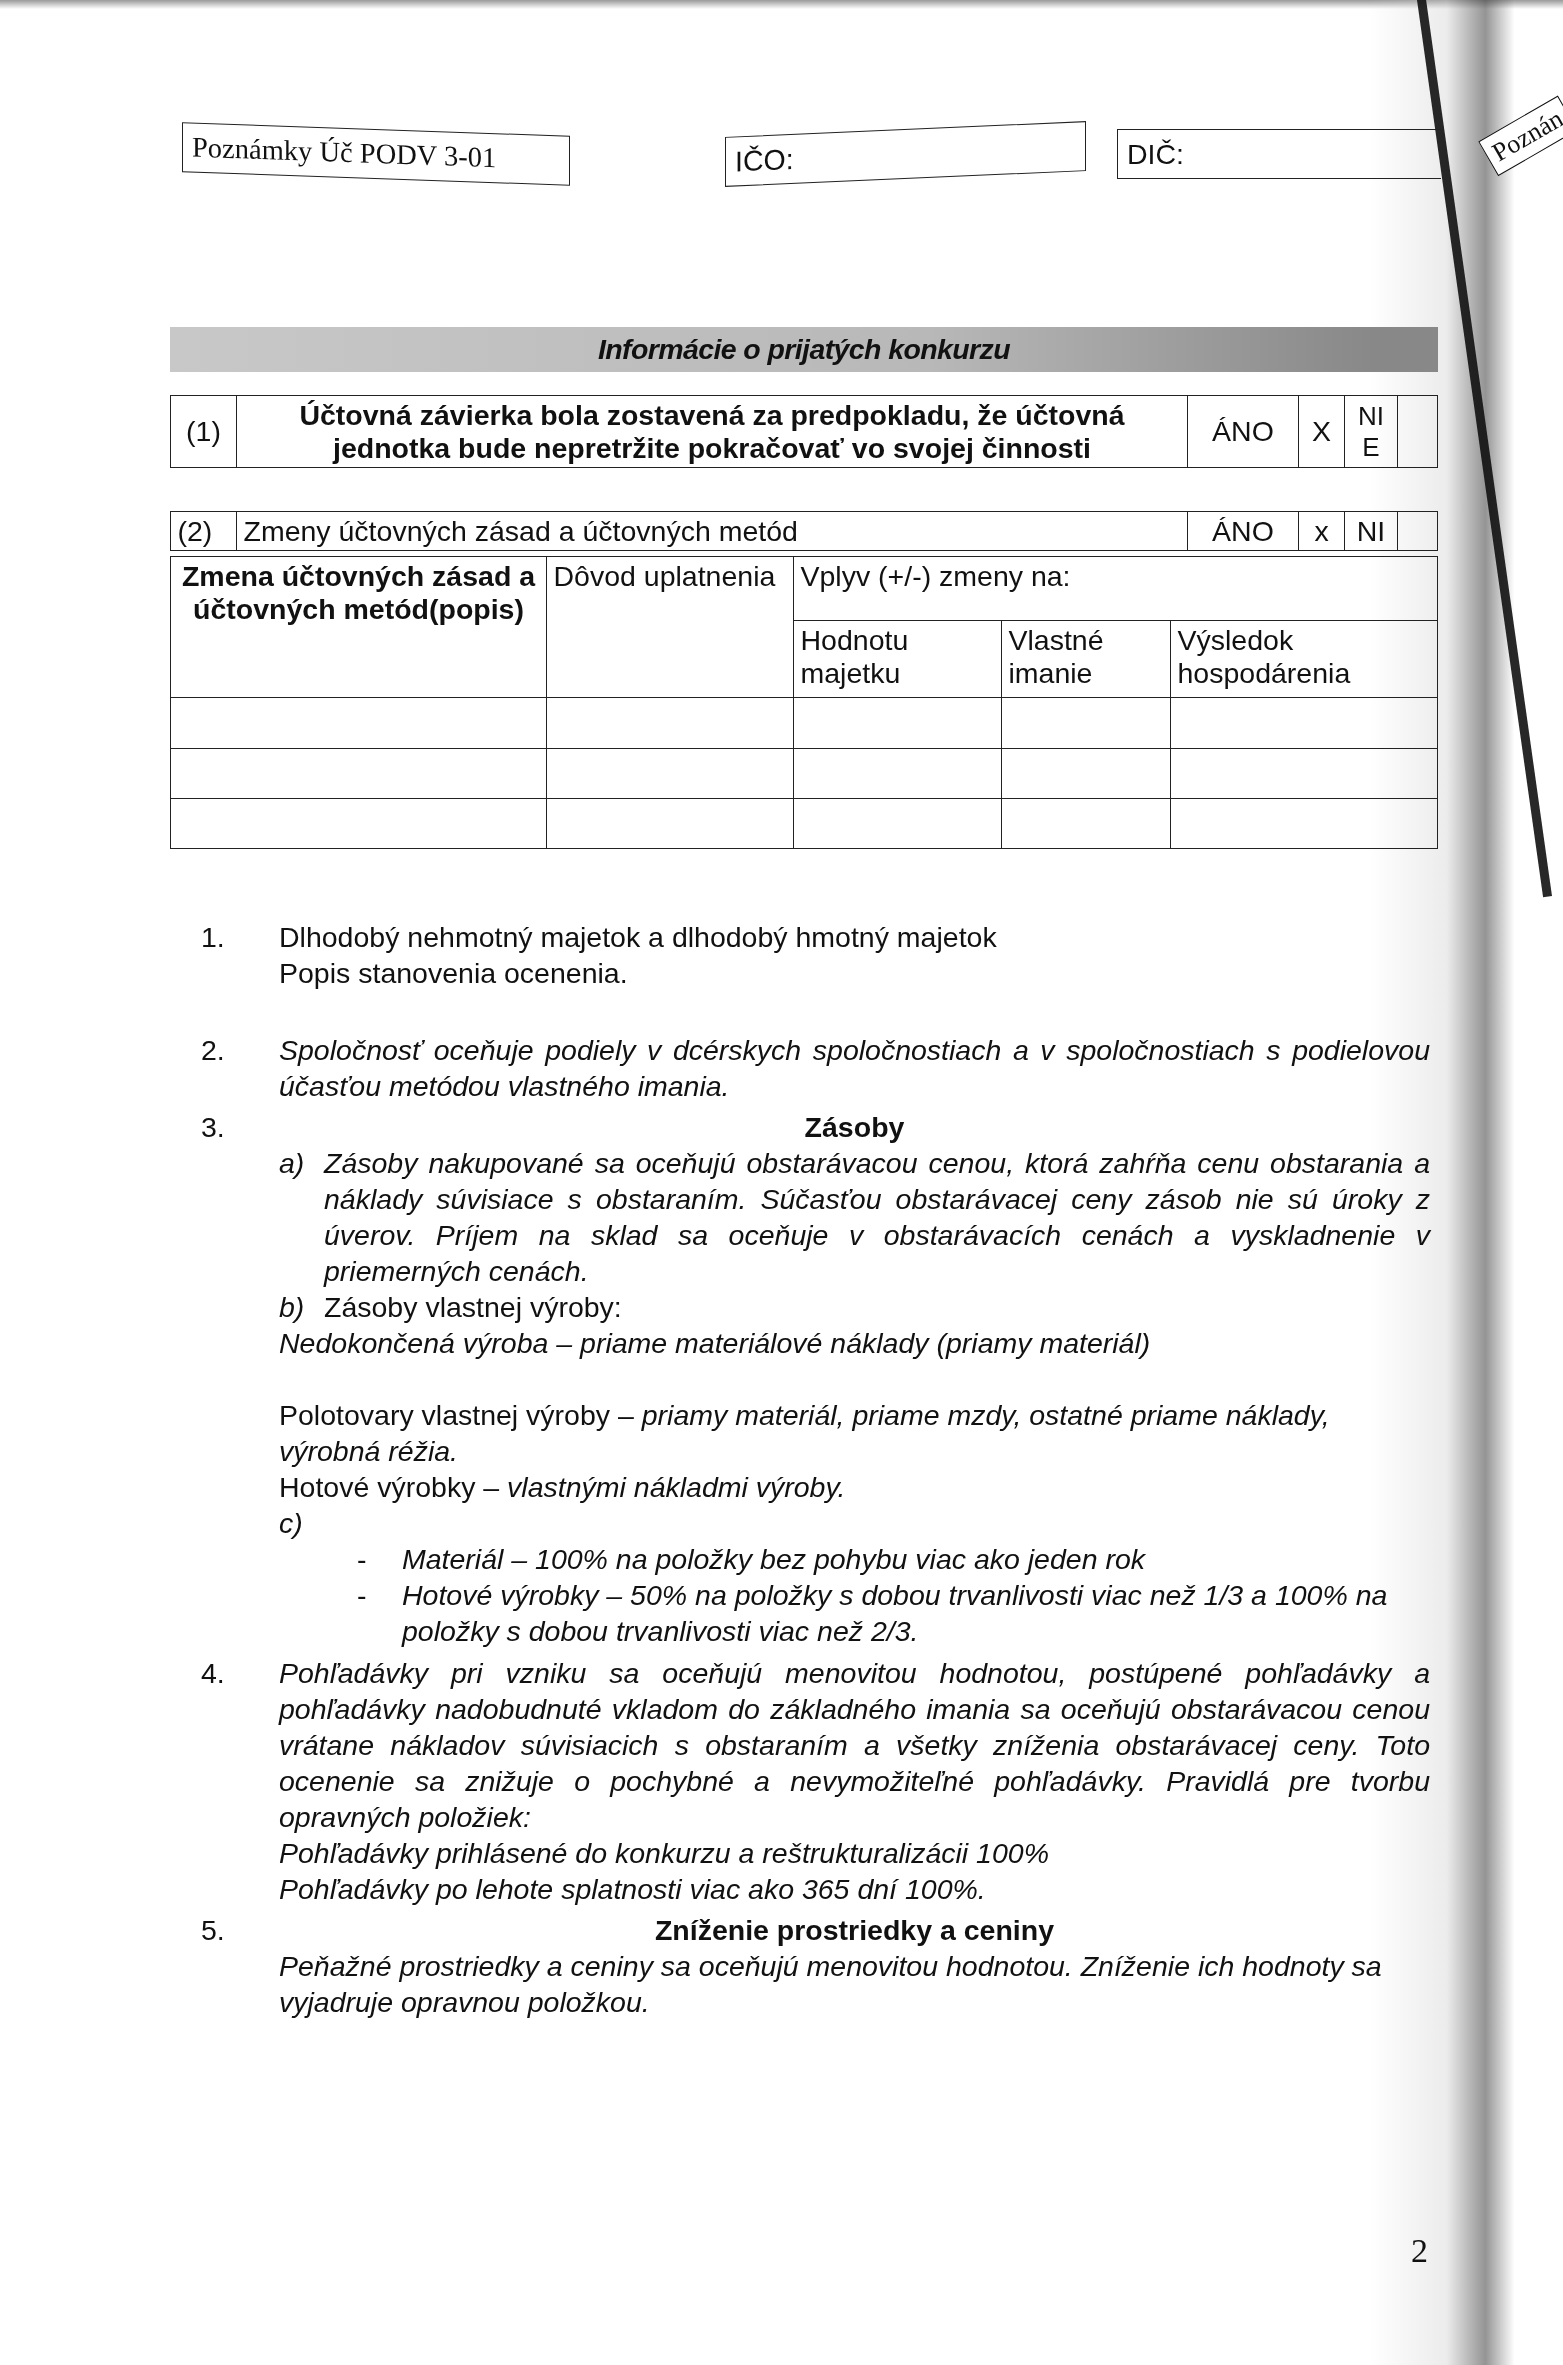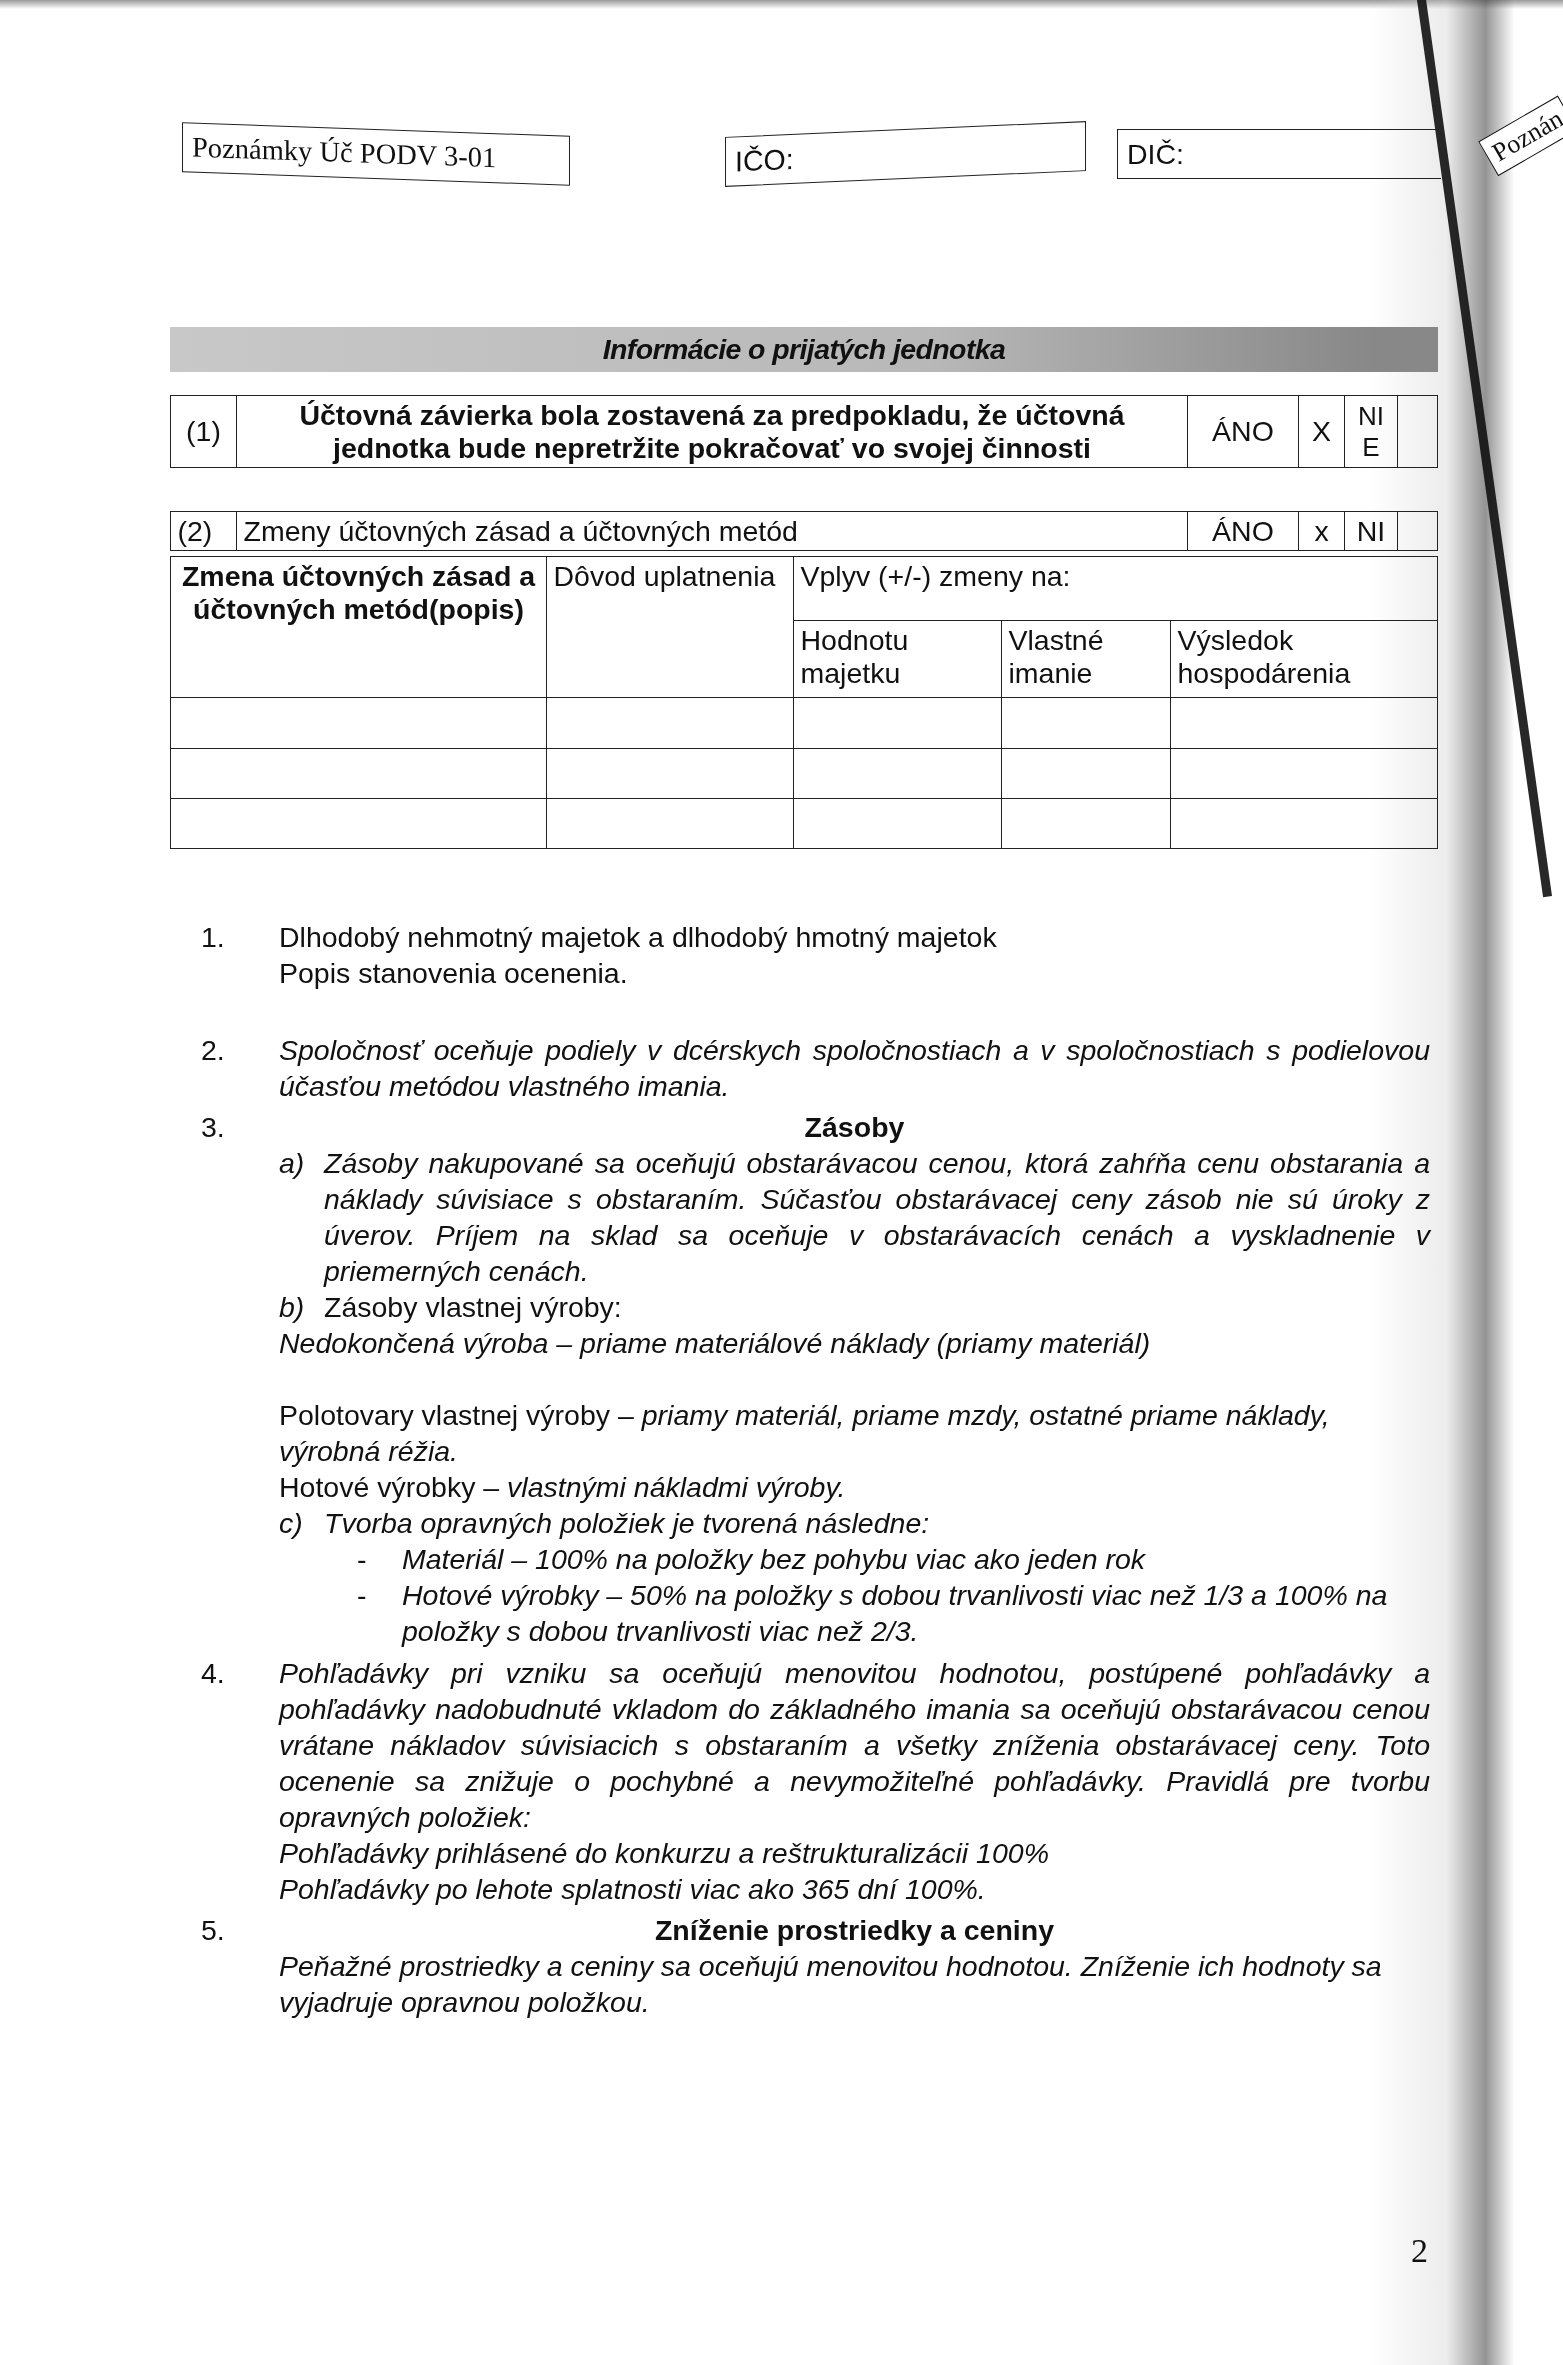--- a/index.html
+++ b/index.html
@@ -64,21 +64,21 @@
 <div class="header-box hb-ico">
   <span>IČO:</span>
   <span></span>
 </div>
 <div class="header-box hb-dic">
   <span>DIČ:</span>
   <span></span>
 </div>
 
 <div class="section-band">
-  <span>Informácie o prijatých jednotka</span>
+  <span>Informácie o prijatých konkurzu</span>
 </div>
 
 <table class="form q1">
   <tbody>
       <tr>
     <td style="width:52px" class="center">(1)</td>
     <td class="bold">Účtovná závierka bola zostavená za predpokladu, že účtovná jednotka bude nepretržite pokračovať vo svojej činnosti</td>
     <td style="width:97px" class="center">ÁNO</td>
     <td style="width:32px" class="center">X</td>
     <td style="width:39px" class="center small">NI E</td>
@@ -174,21 +174,20 @@
       <div>
         <span>Polotovary vlastnej výroby –</span>
         <span class="it">priamy materiál, priame mzdy, ostatné priame náklady, výrobná réžia.</span>
       </div>
       <div>
         <span>Hotové výrobky –</span>
         <span class="it">vlastnými nákladmi výroby.</span>
       </div>
       <div class="sub">
         <div class="sub-label it">c)</div>
-        <div class="it">Tvorba opravných položiek je tvorená následne:</div>
       </div>
       <div class="bullet">
         <span class="dot">-</span>
         <span class="it">Materiál – 100% na položky bez pohybu viac ako jeden rok</span>
       </div>
       <div class="bullet">
         <span class="dot">-</span>
         <span class="it">Hotové výrobky – 50% na položky s dobou trvanlivosti viac než 1/3 a 100% na položky s dobou trvanlivosti viac než 2/3.</span>
       </div>
     </div>

